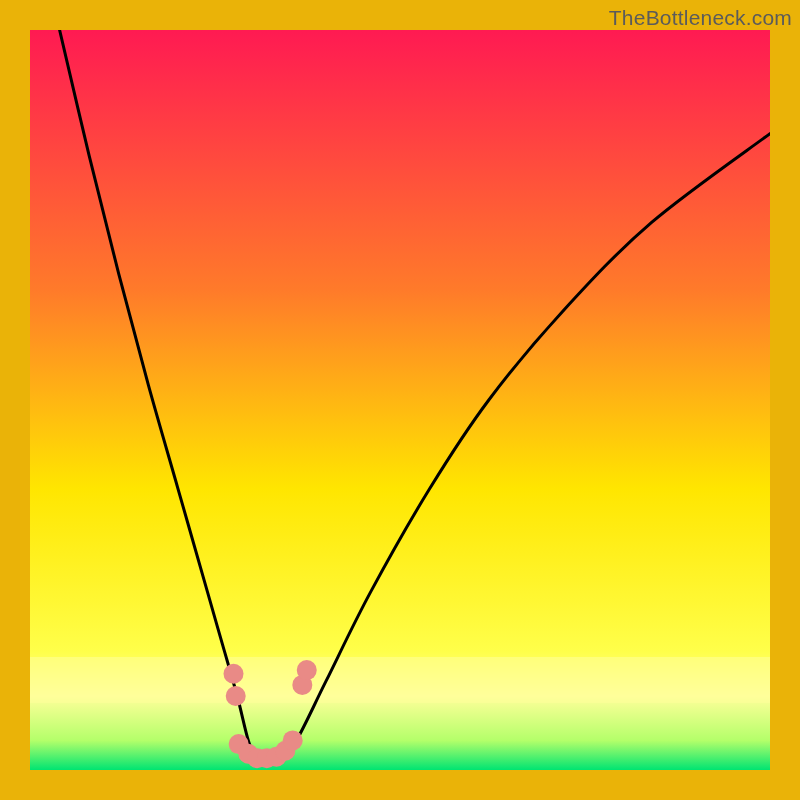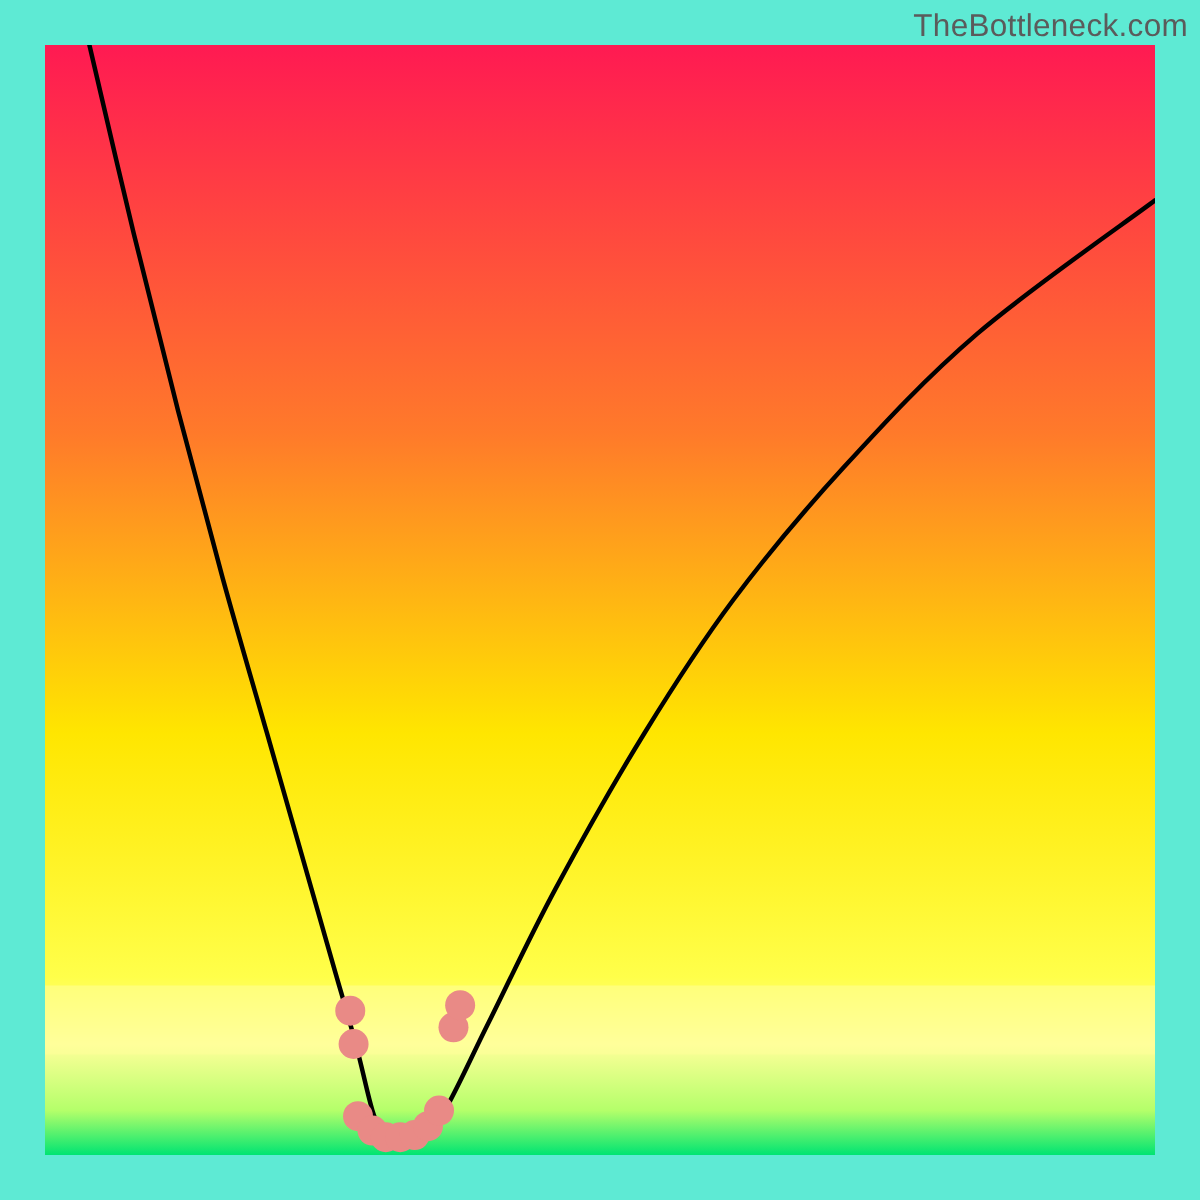--- a/index.html
+++ b/index.html
@@ -8,21 +8,21 @@
     width: 800px;
     height: 800px;
     background: #000;
     overflow: hidden;
     font-family: Arial, Helvetica, sans-serif;
   }
   .frame {
     position: absolute;
     left: 0; top: 0;
     width: 800px; height: 800px;
-    background: #5eead4;
+    background: #eab308;
   }
   .plot {
     position: absolute;
     left: 30px;
     top: 30px;
     width: 740px;
     height: 740px;
     overflow: hidden;
   }
   .watermark {

